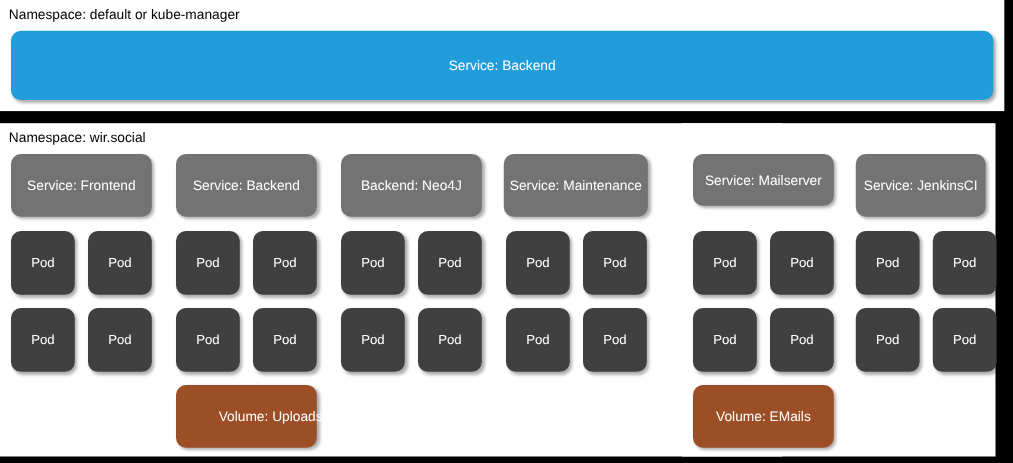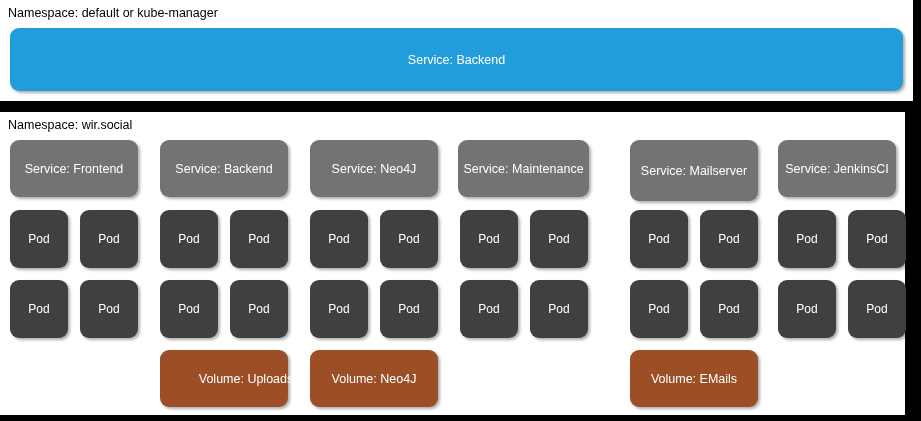--- a/index.html
+++ b/index.html
@@ -83,37 +83,36 @@
     <div class="node pod" style="left:10px; top:168px; width:58px; height:58px;">Pod</div>
     <div class="node pod" style="left:80px; top:168px; width:58px; height:58px;">Pod</div>
 
     <div class="node service" style="left:160px; top:28px; width:128px; height:57px;">Service: Backend</div>
     <div class="node pod" style="left:160px; top:98px; width:58px; height:58px;">Pod</div>
     <div class="node pod" style="left:230px; top:98px; width:58px; height:58px;">Pod</div>
     <div class="node pod" style="left:160px; top:168px; width:58px; height:58px;">Pod</div>
     <div class="node pod" style="left:230px; top:168px; width:58px; height:58px;">Pod</div>
     <div class="node volume" style="left:160px; top:238px; width:128px; height:57px;padding-left:44px;">Volume: Uploads</div>
 
-    <div class="node service" style="left:310px; top:28px; width:128px; height:57px;">Service: Neo4J</div>
+    <div class="node service" style="left:310px; top:28px; width:128px; height:57px;">Backend: Neo4J</div>
     <div class="node pod" style="left:310px; top:98px; width:58px; height:58px;">Pod</div>
     <div class="node pod" style="left:380px; top:98px; width:58px; height:58px;">Pod</div>
     <div class="node pod" style="left:310px; top:168px; width:58px; height:58px;">Pod</div>
     <div class="node pod" style="left:380px; top:168px; width:58px; height:58px;">Pod</div>
-    <div class="node volume" style="left:310px; top:238px; width:128px; height:57px;">Volume: Neo4J</div>
 
     <div class="node service" style="left:458px; top:28px; width:131px; height:57px;">Service: Maintenance</div>
     <div class="node pod" style="left:460px; top:98px; width:58px; height:58px;">Pod</div>
     <div class="node pod" style="left:530px; top:98px; width:58px; height:58px;">Pod</div>
     <div class="node pod" style="left:460px; top:168px; width:58px; height:58px;">Pod</div>
     <div class="node pod" style="left:530px; top:168px; width:58px; height:58px;">Pod</div>
   </div>
 
   <div class="ns-panel" id="ns-right">
 
-    <div class="node service" style="left:10px; top:28px; width:128px; height:61px;">Service: Mailserver</div>
+    <div class="node service" style="left:10px; top:28px; width:128px; height:47px;">Service: Mailserver</div>
     <div class="node pod" style="left:10px; top:98px; width:58px; height:58px;">Pod</div>
     <div class="node pod" style="left:80px; top:98px; width:58px; height:58px;">Pod</div>
     <div class="node pod" style="left:10px; top:168px; width:58px; height:58px;">Pod</div>
     <div class="node pod" style="left:80px; top:168px; width:58px; height:58px;">Pod</div>
     <div class="node volume" style="left:10px; top:238px; width:128px; height:57px;">Volume: EMails</div>
 
     <div class="node service" style="left:158px; top:28px; width:118px; height:57px;">Service: JenkinsCI</div>
     <div class="node pod" style="left:158px; top:98px; width:58px; height:58px;">Pod</div>
     <div class="node pod" style="left:228px; top:98px; width:58px; height:58px;">Pod</div>
     <div class="node pod" style="left:158px; top:168px; width:58px; height:58px;">Pod</div>

